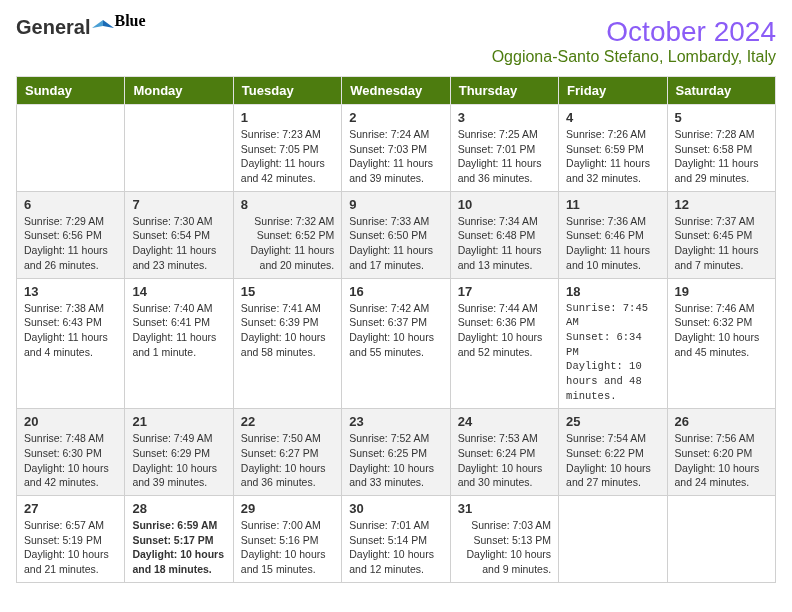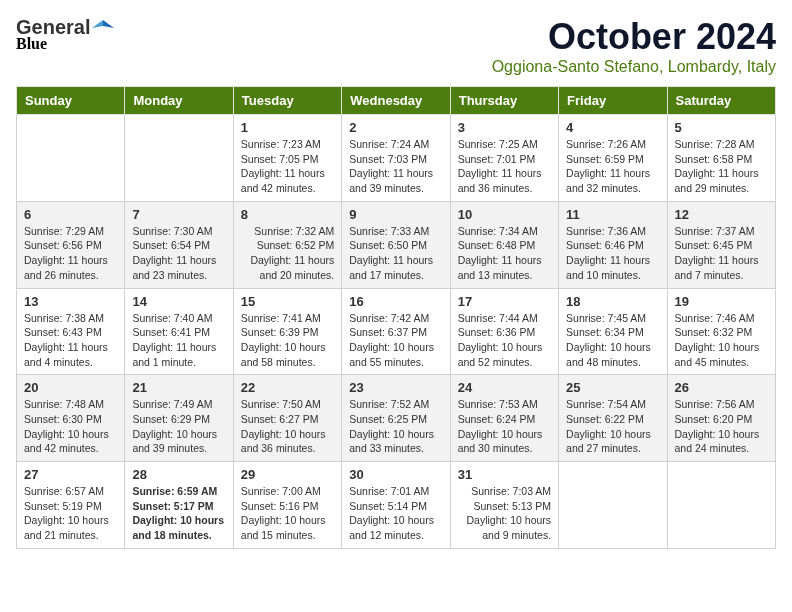--- a/index.html
+++ b/index.html
@@ -11,30 +11,30 @@
       padding: 16px;
     }
     .header {
       display: flex;
       justify-content: space-between;
       align-items: flex-start;
       margin-bottom: 10px;
     }
     .logo {
       display: flex;
-      flex-direction: column;
+      flex-direction: row;
       align-items: flex-start;
     }
     .title-area {
       text-align: right;
     }
     .month-title {
-      font-size: 36px;
-      color: #0f172a;
-      font-weight: bold;
+      font-size: 28px;
+      color: #8b5cf6;
+      font-weight: normal;
     }
     .location-title {
       font-size: 16px;
       color: #4d7c0f;
     }
     table {
       width: 100%;
       border-collapse: collapse;
       table-layout: fixed;
     }
@@ -210,21 +210,21 @@
 Daylight: 10 hours and 55 minutes.</div>
         </td>
         <td>
           <span class="day-number">17</span>
           <div class="cell-content" style="white-space: pre-line;">Sunrise: 7:44 AM
 Sunset: 6:36 PM
 Daylight: 10 hours and 52 minutes.</div>
         </td>
         <td>
           <span class="day-number">18</span>
-          <div class="cell-content" style="white-space: pre-line;">Sunrise: 7:45 AM
+          <div class="cell-content" style="white-space: pre-line; font-family: Liberation Mono, monospace;">Sunrise: 7:45 AM
 Sunset: 6:34 PM
 Daylight: 10 hours and 48 minutes.</div>
         </td>
         <td>
           <span class="day-number">19</span>
           <div class="cell-content" style="white-space: pre-line;">Sunrise: 7:46 AM
 Sunset: 6:32 PM
 Daylight: 10 hours and 45 minutes.</div>
         </td>
       </tr>

